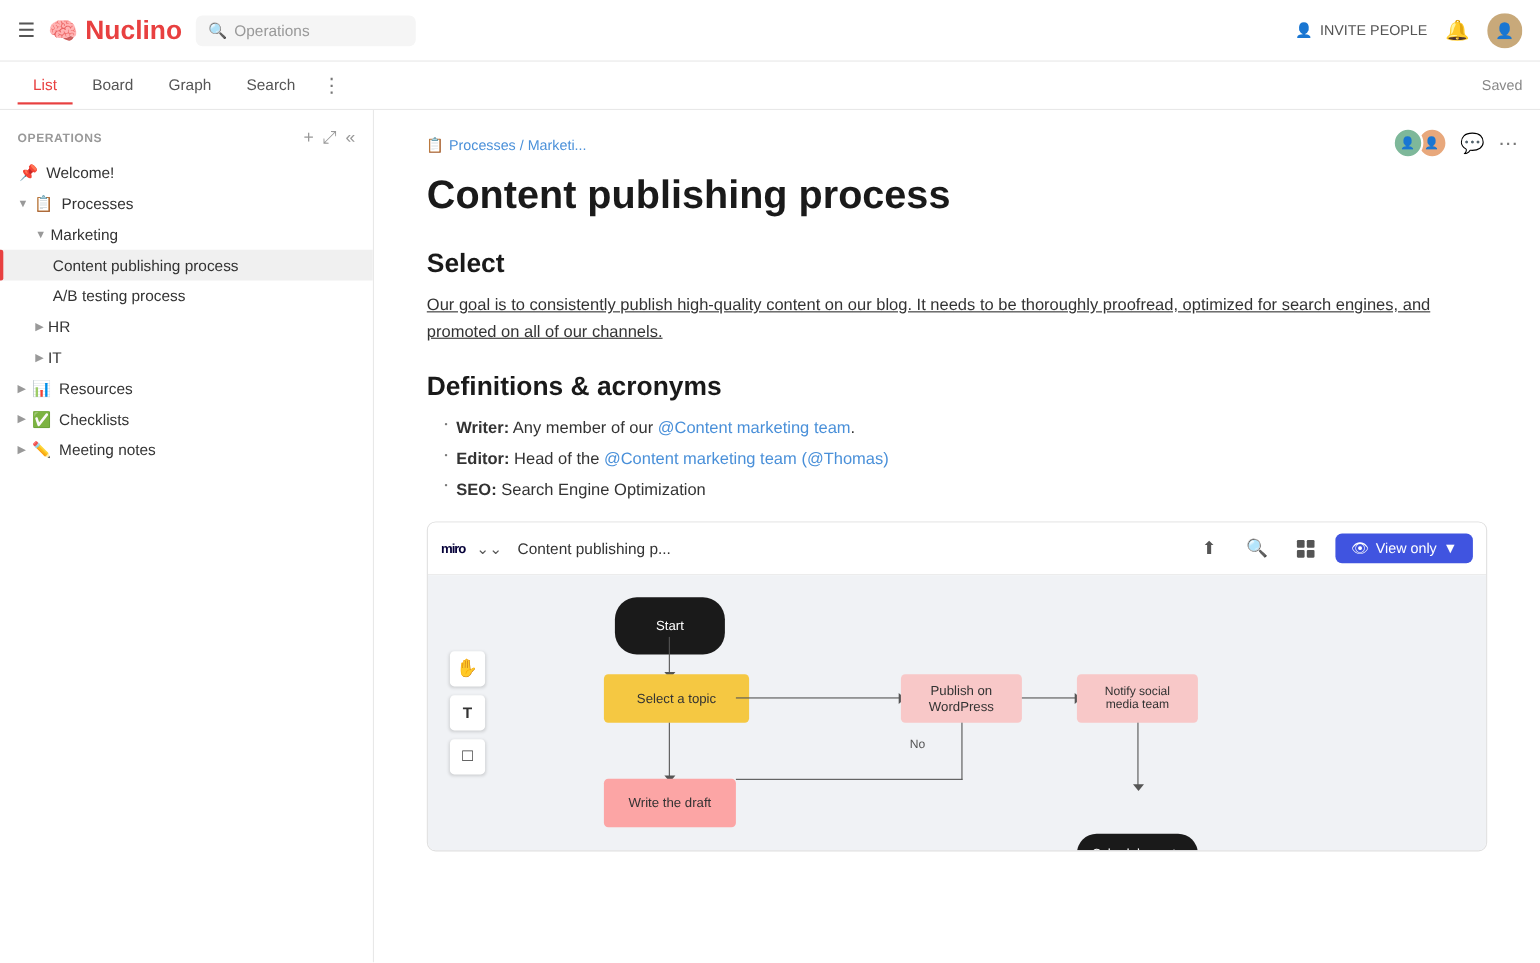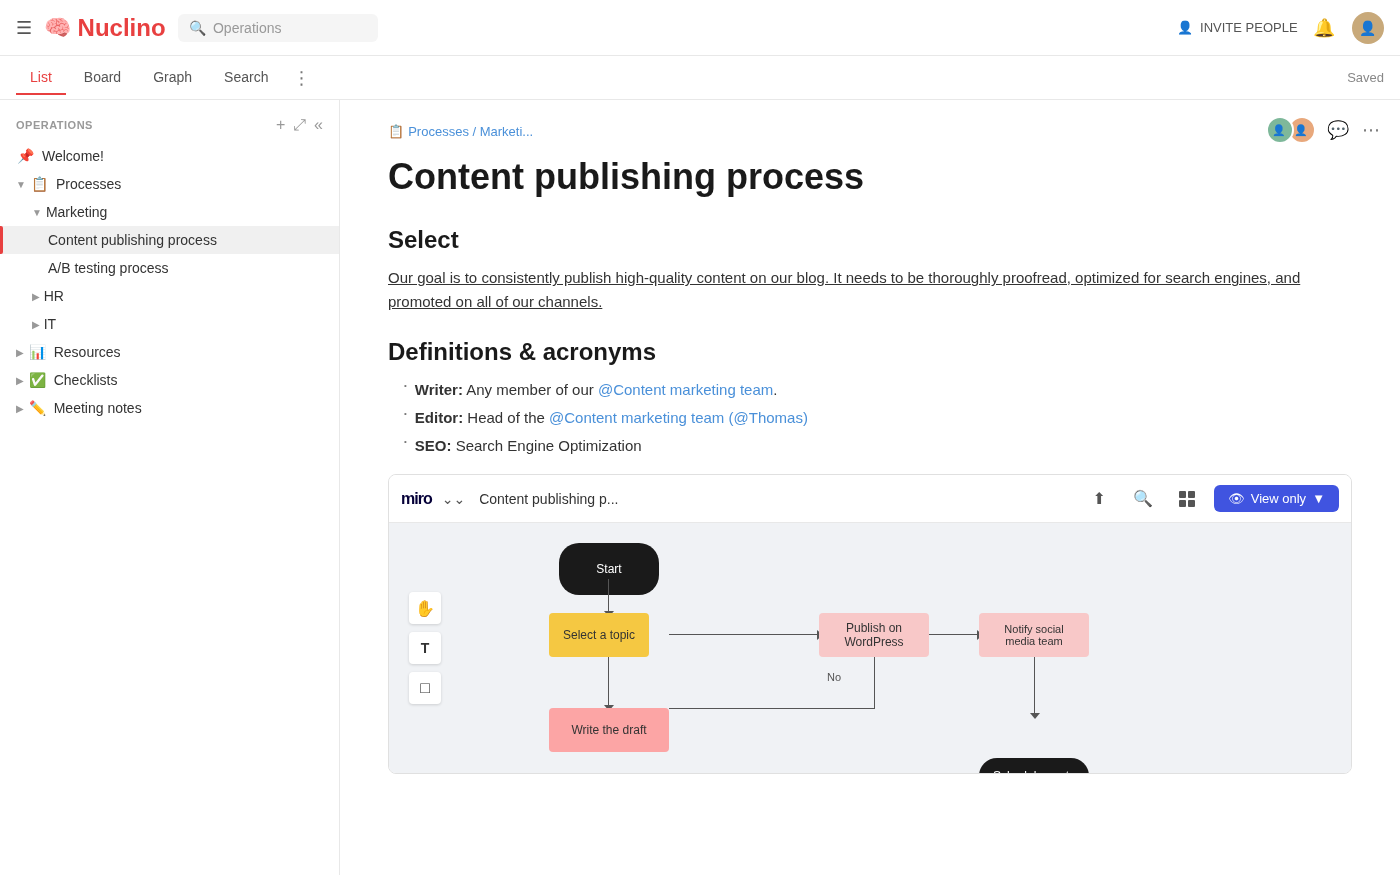--- a/index.html
+++ b/index.html
@@ -65,37 +65,37 @@
     .body-text { font-size: 15px; line-height: 1.6; color: #333; margin-bottom: 8px; text-decoration: underline; }
     .bullet-list { margin: 8px 0 8px 16px; }
     .bullet-item { display: flex; align-items: flex-start; gap: 8px; font-size: 15px; line-height: 1.6; margin-bottom: 4px; }
     .bullet-dot { color: #777; margin-top: 2px; font-size: 8px; }
     .link-text { color: #4a90d9; text-decoration: none; }
     .bold { font-weight: 600; }
 
     
     .miro-embed { border: 1px solid #e0e0e0; border-radius: 8px; overflow: hidden; margin-top: 16px; }
     .miro-toolbar { display: flex; align-items: center; height: 48px; padding: 0 12px; background: #fff; border-bottom: 1px solid #e8e8e8; gap: 10px; }
-    .miro-logo { font-size: 16px; font-weight: 800; color: #050038; letter-spacing: -1px; }
+    .miro-logo { font-size: 12px; font-weight: 800; color: #050038; letter-spacing: -1px; }
     .miro-chevron { font-size: 14px; color: #555; cursor: pointer; }
     .miro-title { flex: 1; font-size: 14px; color: #333; margin-left: 4px; }
     .miro-toolbar-actions { display: flex; align-items: center; gap: 10px; }
     .miro-btn { width: 34px; height: 34px; display: flex; align-items: center; justify-content: center; border-radius: 4px; cursor: pointer; font-size: 16px; color: #555; }
     .miro-apps-btn { width: 34px; height: 34px; display: flex; align-items: center; justify-content: center; border-radius: 4px; cursor: pointer; color: #555; }
     .view-only-btn { display: flex; align-items: center; gap: 6px; background: #4054e0; color: #fff; border: none; border-radius: 6px; padding: 6px 14px; font-size: 13px; font-weight: 500; cursor: pointer; }
     .miro-canvas { background: #f0f2f5; height: 250px; position: relative; overflow: hidden; }
 
     
     .flow-left-tools { position: absolute; left: 20px; top: 50%; transform: translateY(-50%); display: flex; flex-direction: column; gap: 8px; }
     .flow-tool { width: 32px; height: 32px; background: #fff; border-radius: 4px; display: flex; align-items: center; justify-content: center; font-size: 16px; box-shadow: 0 1px 3px rgba(0,0,0,0.15); cursor: pointer; }
 
     .flow-nodes { position: absolute; left: 80px; top: 0; right: 0; bottom: 0; }
     .flow-node { position: absolute; border-radius: 4px; display: flex; align-items: center; justify-content: center; font-size: 12px; font-weight: 500; text-align: center; }
     .node-start { background: #1a1a1a; color: #fff; width: 100px; height: 52px; border-radius: 20px; top: 20px; left: 90px; }
-    .node-select { background: #f5c842; color: #333; width: 100px; height: 44px; border-radius: 4px; top: 90px; left: 80px; }
+    .node-select { background: #f5c842; color: #333; width: 132px; height: 44px; border-radius: 4px; top: 90px; left: 80px; }
     .node-write { background: #fca5a5; color: #333; width: 120px; height: 44px; border-radius: 4px; top: 185px; left: 80px; }
     .node-publish { background: #f8c8c8; color: #333; width: 110px; height: 44px; border-radius: 4px; top: 90px; left: 350px; }
     .node-notify { background: #f8c8c8; color: #333; width: 110px; height: 44px; border-radius: 4px; top: 90px; left: 510px; }
     .node-schedule { background: #1a1a1a; color: #fff; width: 110px; height: 36px; border-radius: 20px; top: 195px; left: 510px; margin-top: 40px; }
   </style>
 </head>
 <body>
 
 <nav class="navbar">
   <div class="navbar-left">

